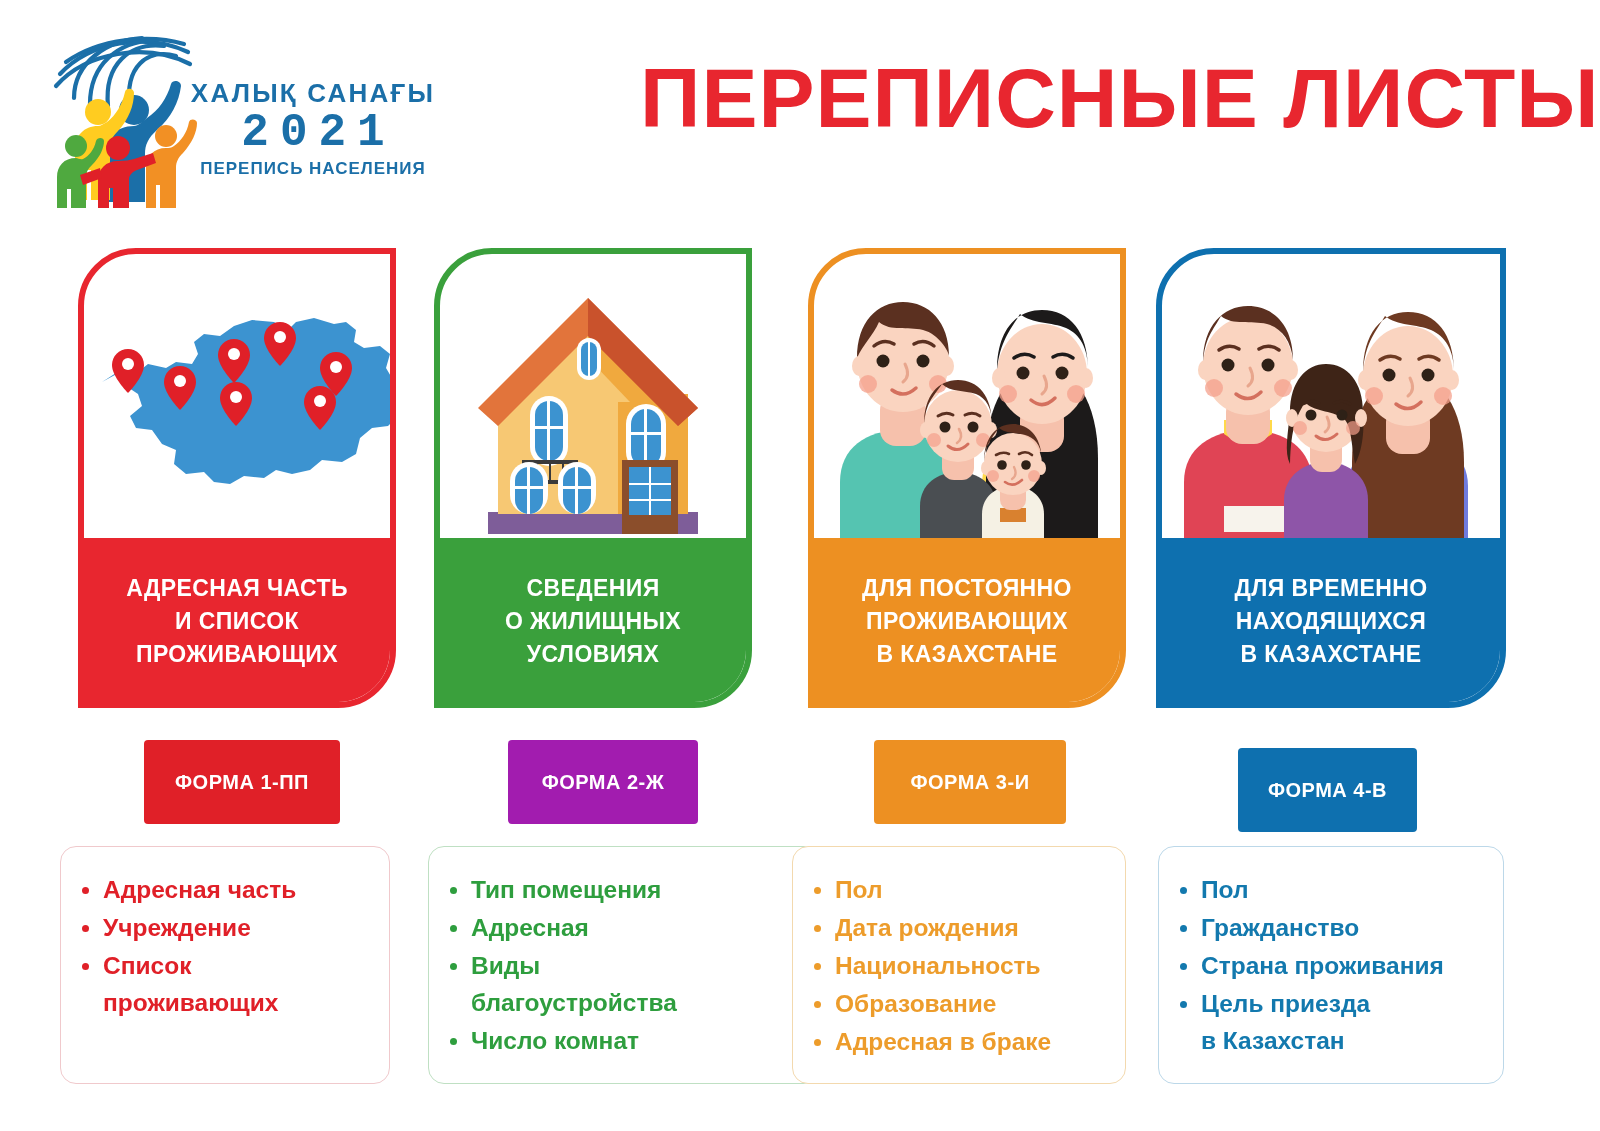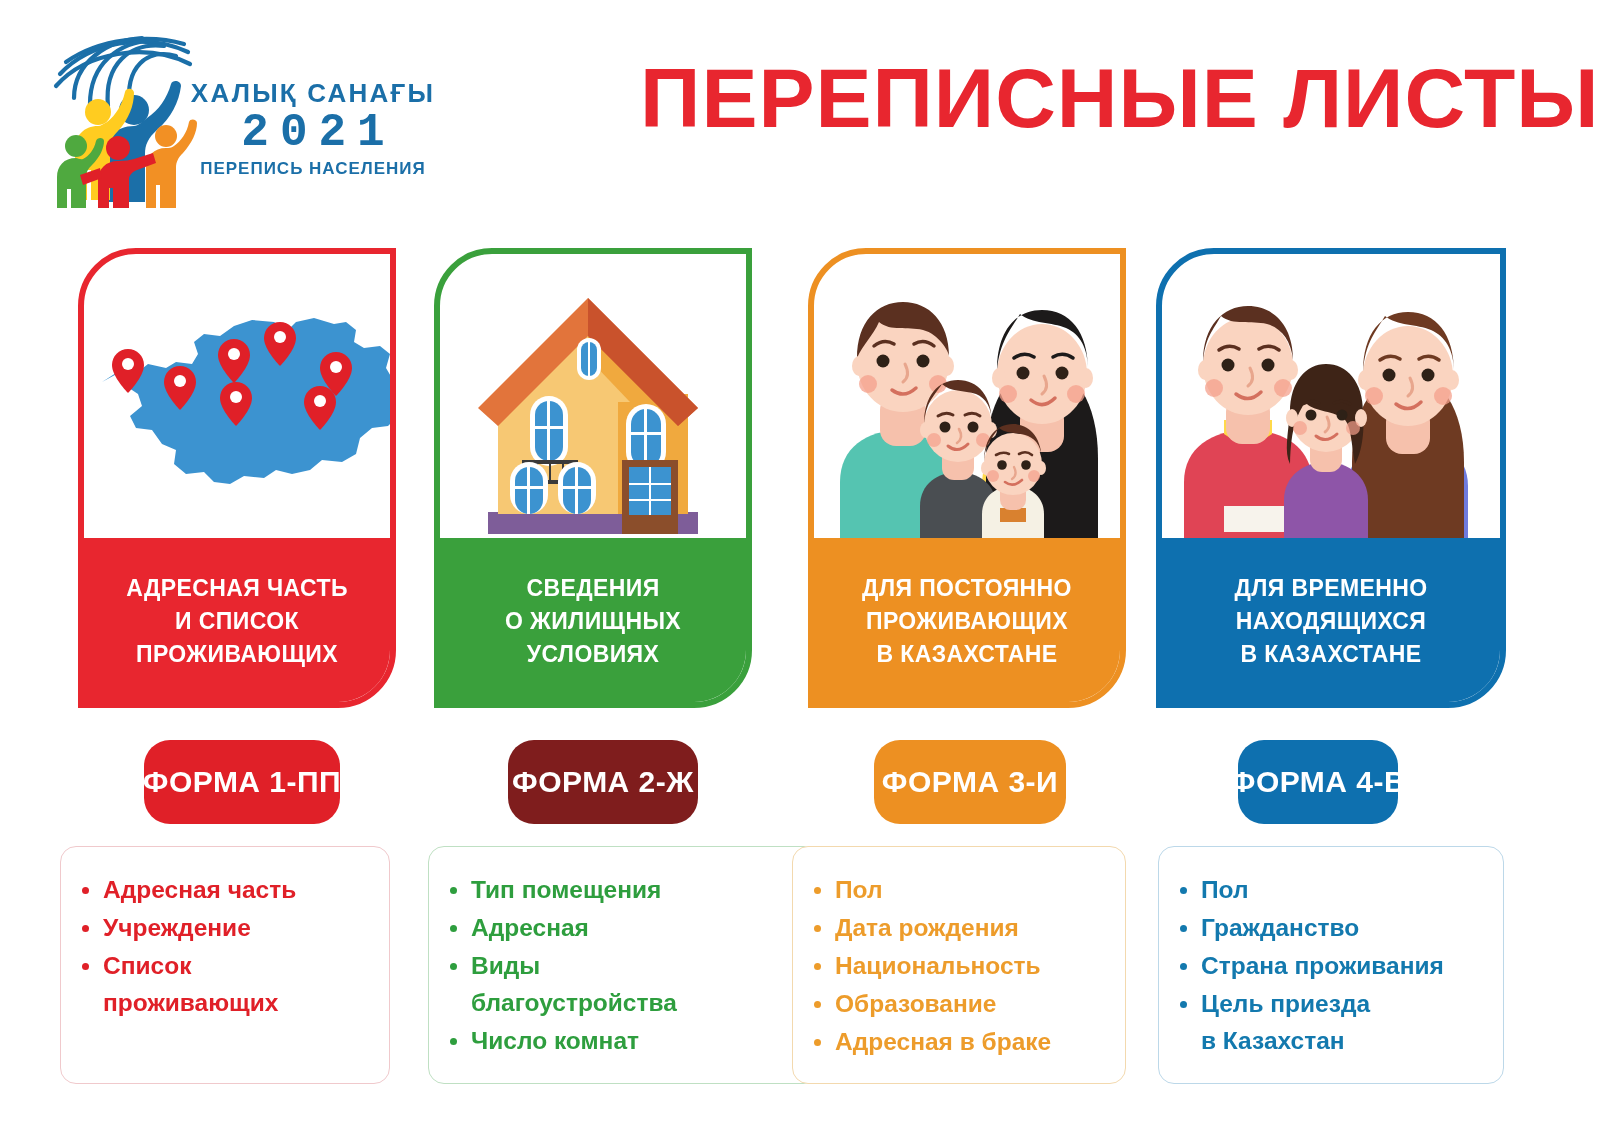--- a/index.html
+++ b/index.html
@@ -63,29 +63,29 @@
   }
   .card.c1 { left:78px;  --c:#E8262F; }
   .card.c2 { left:434px; --c:#3AA03C; }
   .card.c3 { left:808px;padding-left:12px; --c:#ED9022; }
   .card.c4 { left:1156px;--c:#0E70AF; }
   .card.c4 { width:350px; }
 
   
   .badges { position:absolute; left:0; top:740px; width:1600px; height:92px; }
   .badge {
-    position:absolute; top:0; height:84px; border-radius:26px;
+    position:absolute; top:0; height:84px; border-radius:4px;
     display:flex; align-items:center; justify-content:center;
-    color:#fff; font-weight:bold; font-size:30px; letter-spacing:0.5px;
+    color:#fff; font-weight:bold; font-size:20px; letter-spacing:0.5px;
     white-space:nowrap;
   }
   .badge.b1 { left:144px; width:196px; background:#E02028; }
-  .badge.b2 { left:508px; width:190px; background:#7f1d1d; }
+  .badge.b2 { left:508px; width:190px; background:#a21caf; }
   .badge.b3 { left:874px; width:192px; background:#ED9022; }
-  .badge.b4 { left:1238px;width:160px; background:#0E70AF; }
+  .badge.b4 { left:1238px;width:179px; background:#0E70AF;margin-top:8px; }
 
   
   .lists { position:absolute; left:0; top:846px; width:1600px; height:250px; }
   .listbox {
     position:absolute; top:0; height:238px;
     border:1.6px solid var(--bc);
     border-radius:16px;
     background:#fff;
     padding:24px 14px 10px 16px;
   }

